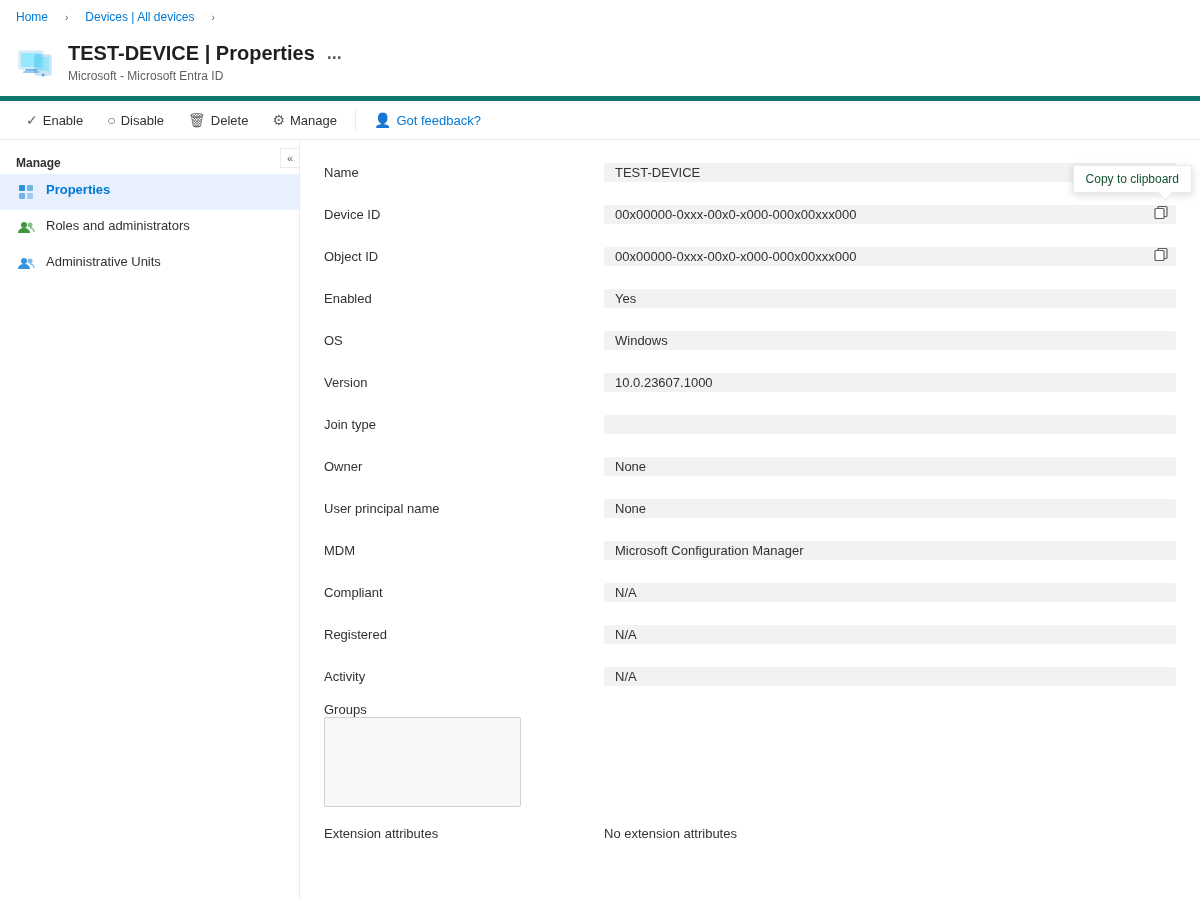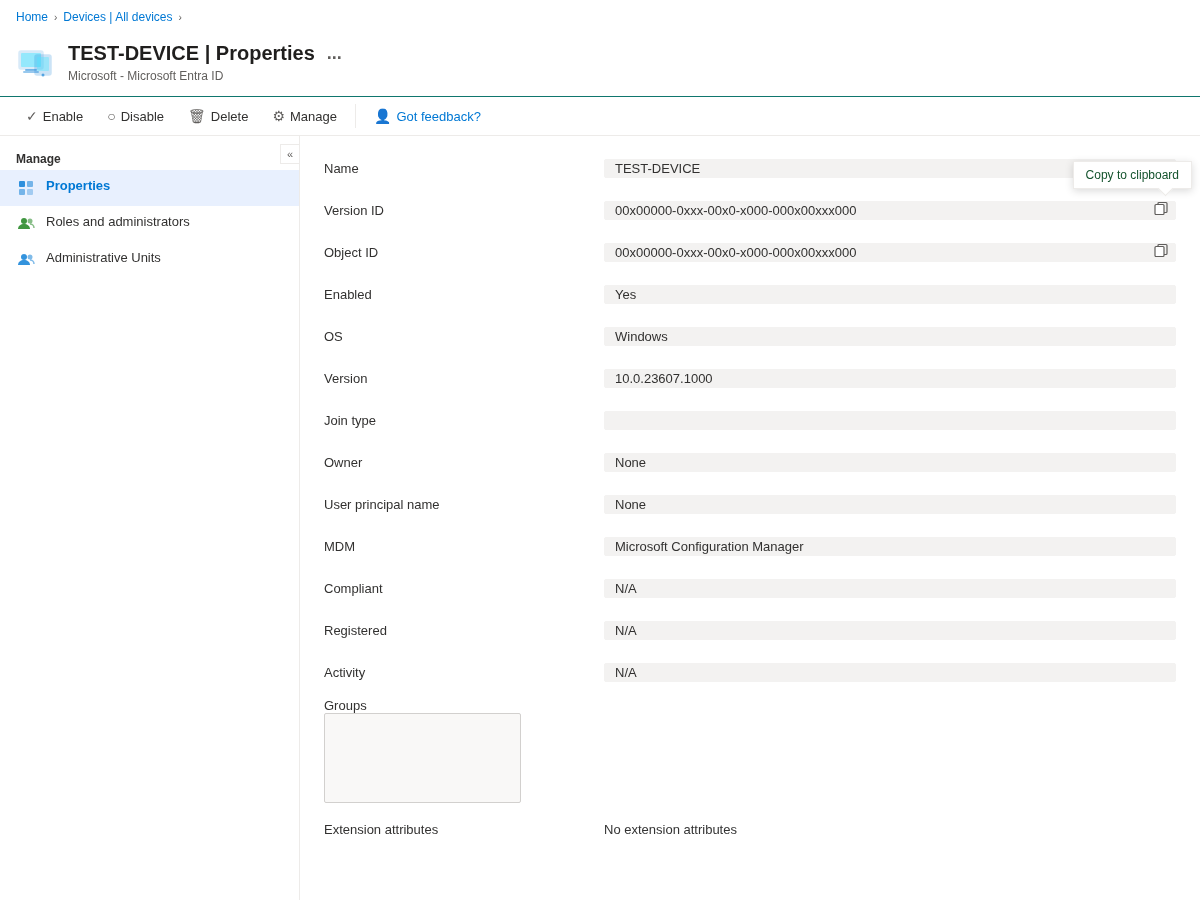--- a/index.html
+++ b/index.html
@@ -1,30 +1,30 @@
 <!DOCTYPE html>
 <html><head>
   <meta charset="utf-8">
   <style>
     * { box-sizing: border-box; margin: 0; padding: 0; }
     body { font-family: 'Segoe UI', Arial, sans-serif; font-size: 13px; background: #fff; color: #333; }
 
     
     .breadcrumb {
-      display: flex; align-items: center; gap: 6px;
+      display: flex; align-items: center; gap: 17px;
       padding: 10px 16px; font-size: 12px; color: #0078d4;
     }
     .breadcrumb span { color: #605e5c; }
     .breadcrumb a { color: #0078d4; text-decoration: none; }
     .breadcrumb .chevron { color: #605e5c; font-size: 10px; }
 
     
     .page-header {
       display: flex; align-items: flex-start; padding: 8px 16px 12px 16px;
-      border-bottom: 1px solid #0f766e;
+      border-bottom: 5px solid #0f766e;
     }
     .header-icon {
       width: 40px; height: 40px; margin-right: 12px; margin-top: 2px;
       display: flex; align-items: center; justify-content: center;
     }
     .header-icon svg { width: 38px; height: 38px; }
     .header-text h1 { font-size: 20px; font-weight: 600; color: #201f1e; display: flex; align-items: center; gap: 8px; }
     .header-text .subtitle { font-size: 12px; color: #605e5c; margin-top: 4px; }
     .header-ellipsis { font-size: 18px; color: #605e5c; cursor: pointer; margin-left: 4px; }
 
@@ -225,21 +225,21 @@
   <div class="content-area">
 
     <div class="form-row">
       <div class="form-label">Name</div>
       <div class="form-value">
         <input class="field-input" type="text" readonly="" value="TEST-DEVICE" style="">
       </div>
     </div>
 
     <div class="form-row">
-      <div class="form-label">Version ID</div>
+      <div class="form-label">Device ID</div>
       <div class="form-value">
         <div class="field-wrapper tooltip-container">
           <div class="tooltip">Copy to clipboard</div>
           <input class="field-input with-copy" type="text" readonly="" value="00x00000-0xxx-00x0-x000-000x00xxx000" style="">
           <button class="copy-btn" title="Copy to clipboard">
             <svg width="14" height="14" viewBox="0 0 14 14">
                 <rect x="4" y="1" width="9" height="10" rx="1" stroke="#605e5c" stroke-width="1.2" fill="none"></rect>
                 <rect x="1" y="3" width="9" height="10" rx="1" stroke="#605e5c" stroke-width="1.2" fill="#fff"></rect>
               </svg>
           </button>

